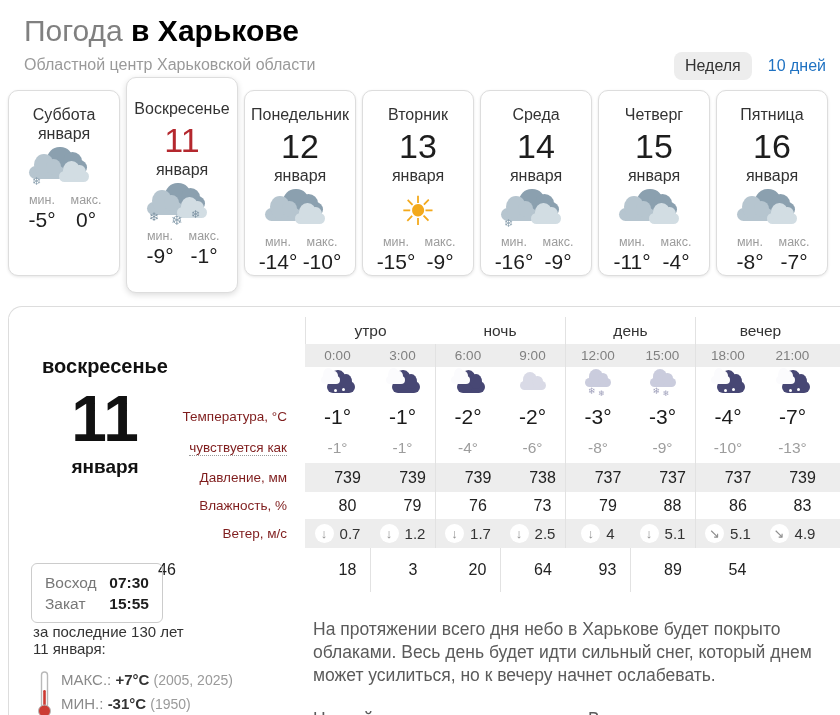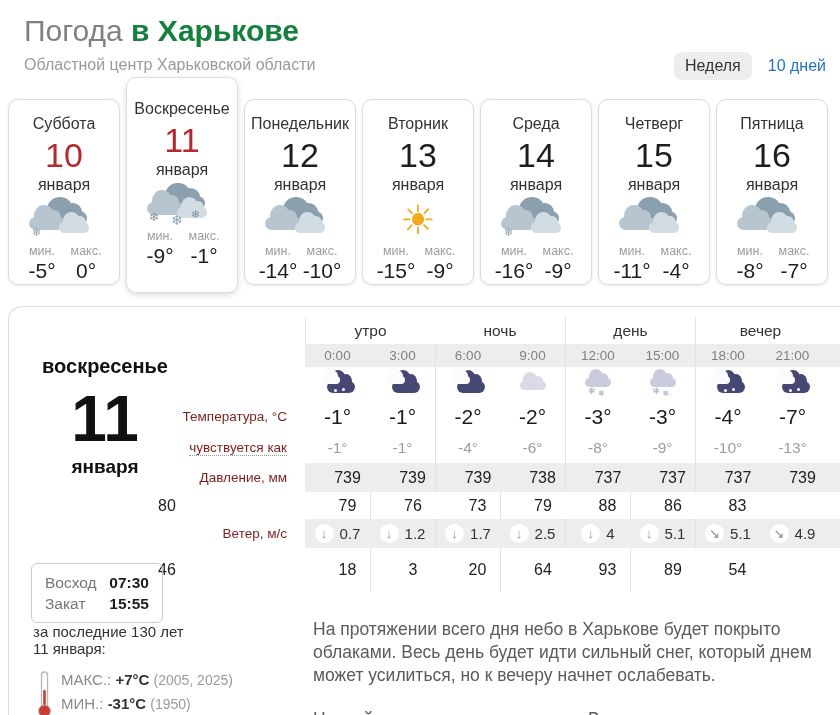--- a/index.html
+++ b/index.html
@@ -3,28 +3,28 @@
 <meta charset="utf-8">
 <style>
   * { margin:0; padding:0; box-sizing:border-box; }
   body { font-family:"Liberation Sans", sans-serif; background:#fff; }
   #page { position:relative; width:840px; height:715px; overflow:hidden; background:#fff; }
 
   
   .header { position:relative; padding:14px 24px 0 24px; }
   .title { font-size:30px; line-height:34px; }
   .title .lt { color:#808080; font-weight:400; }
-  .title .dk { color:#15803d; font-weight:700; }
+  .title .dk { color:#000000; font-weight:700; }
   .subtitle { margin-top:8px; font-size:16px; color:#9a9a9a; }
   .tabs { position:absolute; top:52px; right:14px; display:flex; align-items:center; gap:16px; font-size:16px; }
   .tab-active { background:#ededed; color:#333; padding:5px 11px; border-radius:8px; cursor:pointer; }
   .tab-link { color:#1f72c2; cursor:pointer; }
 
   
-  .week-strip { position:relative; z-index:2; display:flex; gap:6px; margin:16px 0 0 8px; align-items:center; }
+  .week-strip { position:relative; z-index:2; display:flex; gap:6px; margin:16px 0 0 8px; align-items:flex-start; }
   .day-card { width:112px; height:186px; background:#fff; border:1px solid #ddd; border-radius:10px;
               box-shadow:0 1px 3px rgba(0,0,0,.10); text-align:center; padding-top:15px; cursor:pointer; }
   .day-card.selected { margin-top:-13px; height:216px; padding-top:22px; box-shadow:0 2px 6px rgba(0,0,0,.14); position:relative; z-index:3; }
   .dc-name { font-size:16px; color:#333; }
   .dc-date { font-size:34px; color:#1d1d1d; line-height:40px; margin-top:2px; }
   .dc-date.red { color:#b4282e; }
   .dc-month { font-size:16px; color:#333; margin-top:1px; }
   .dc-icon { position:relative; width:74px; height:42px; margin:5px auto 3px; }
   .dc-mm { display:flex; justify-content:center; margin-top:2px; }
   .dc-mm .col { width:44px; }
@@ -106,21 +106,20 @@
     <div class="subtitle">Областной центр Харьковской области</div>
     <div class="tabs">
       <span class="tab-active">Неделя</span>
       <span class="tab-link">10 дней</span>
     </div>
   </div>
 
   <div class="week-strip">
       <div class="day-card">
         <div class="dc-name">Суббота</div>
-        <div class="dc-date red">10</div>
         <div class="dc-month">января</div>
         <div class="dc-icon">
           <div class="cloud" style="width: 46px; height: 15px; left: 14px; top: 12px; background: rgb(139, 160, 175);"></div>
           <div class="cloud" style="width: 36px; height: 13px; left: 2px; top: 18px; background: rgb(182, 197, 207);"></div>
           <div class="cloud" style="width: 30px; height: 11px; left: 32px; top: 23px; background: rgb(210, 221, 227);"></div>
           <span class="flake" style="left: 5px; top: 27px; font-size: 11px; color: rgb(139, 160, 175);">❄</span>
         </div>
         <div class="dc-mm">
           <div class="col">
             <span class="mm-l">мин.</span>
@@ -370,20 +369,21 @@
           <div class="tc v-std">739</div>
           <div class="tc v-std">739</div>
           <div class="tc v-std sep">739</div>
           <div class="tc v-std">738</div>
           <div class="tc v-std sep">737</div>
           <div class="tc v-std">737</div>
           <div class="tc v-std sep">737</div>
           <div class="tc v-std">739</div>
         </div>
         <div class="trow r-hum">
+          <div class="lab">Влажность, %</div>
           <div class="tc v-std">80</div>
           <div class="tc v-std">79</div>
           <div class="tc v-std sep">76</div>
           <div class="tc v-std">73</div>
           <div class="tc v-std sep">79</div>
           <div class="tc v-std">88</div>
           <div class="tc v-std sep">86</div>
           <div class="tc v-std">83</div>
         </div>
         <div class="trow r-wind bandrow">

